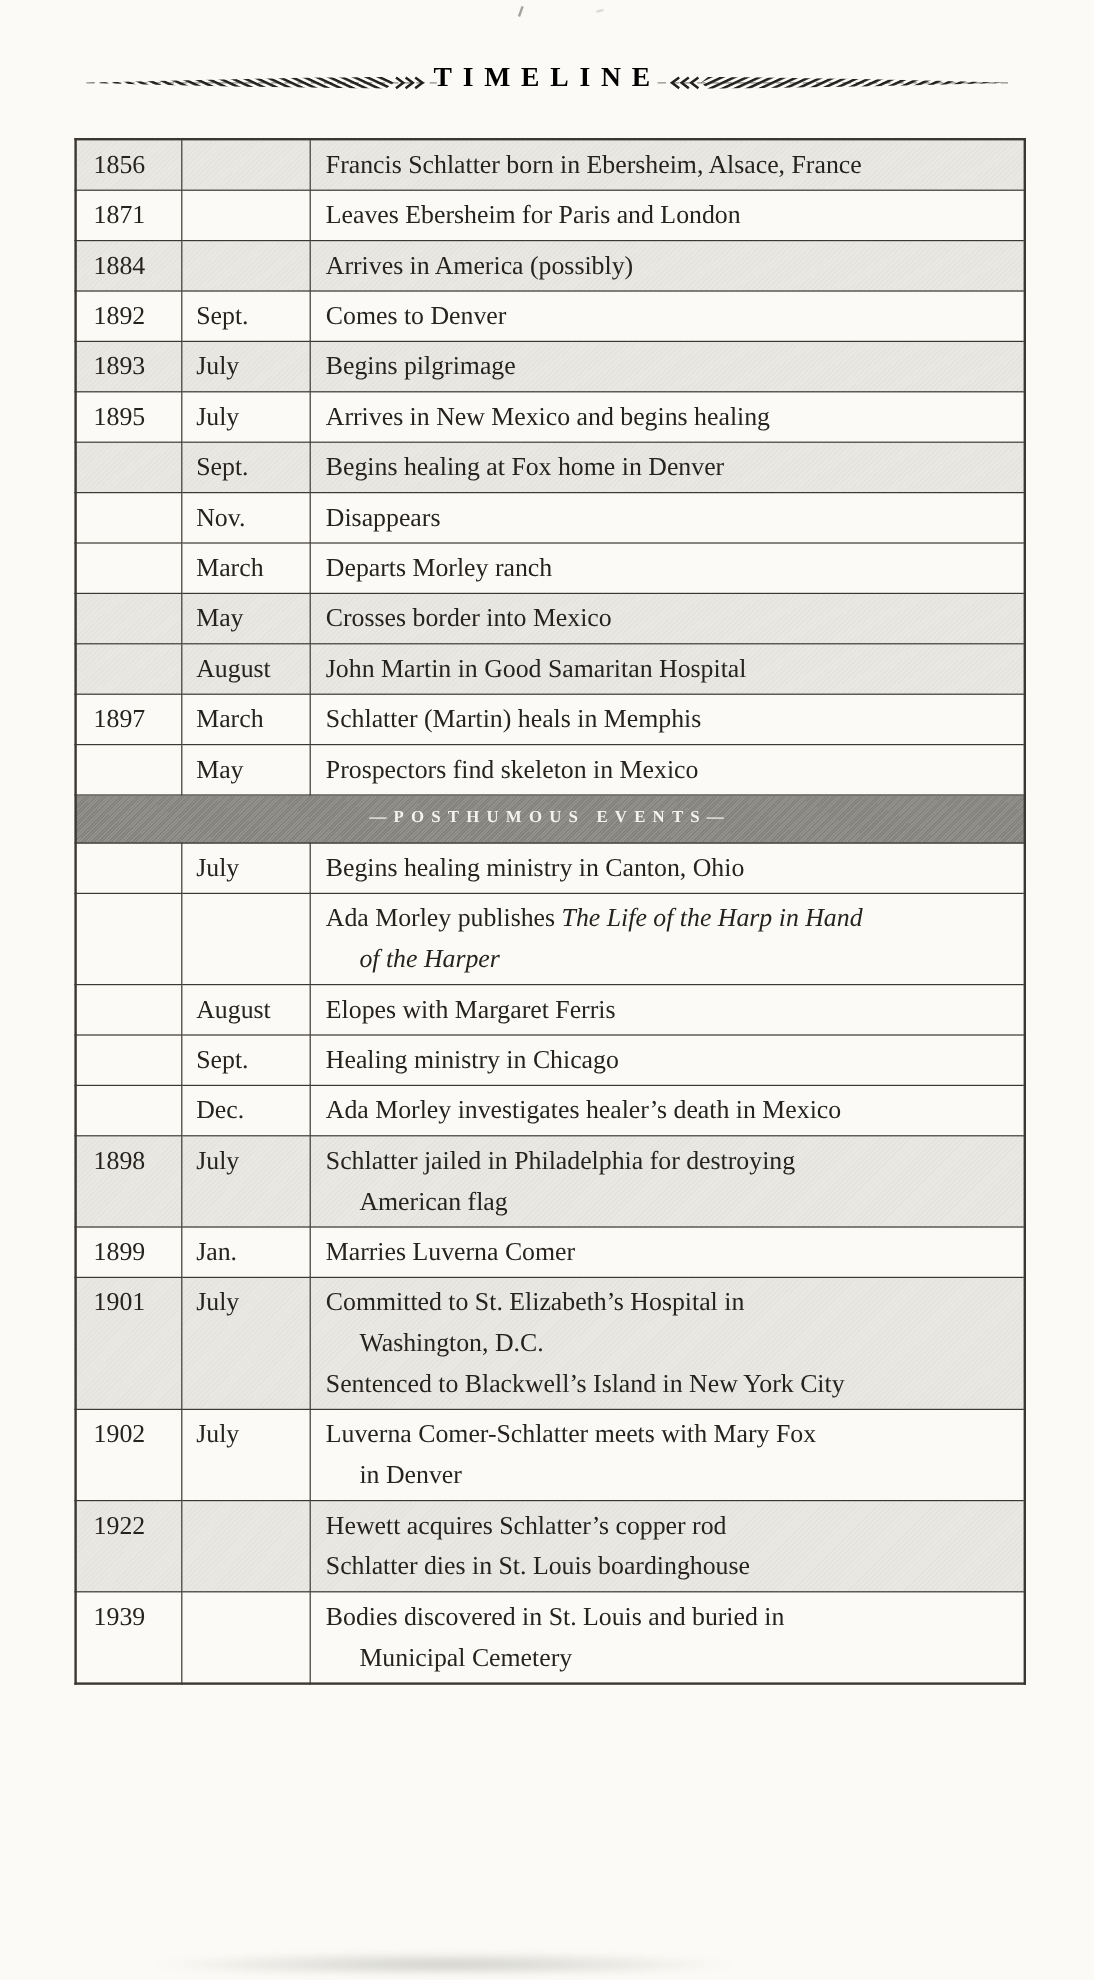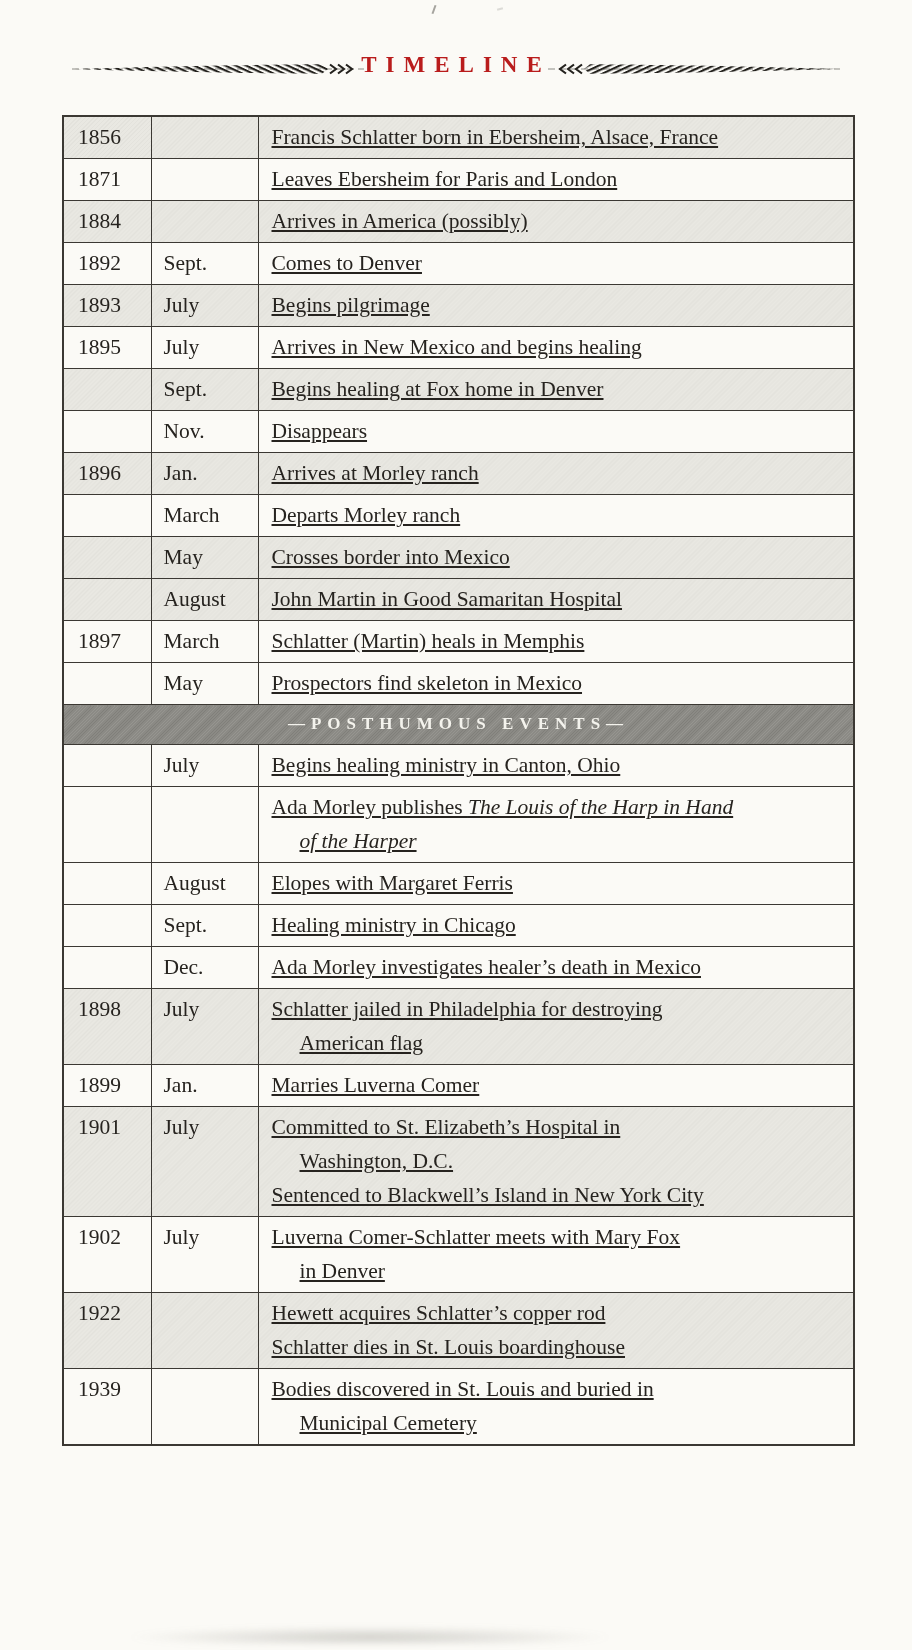--- a/index.html
+++ b/index.html
@@ -7,55 +7,55 @@
     position:relative; width:912px; height:1650px; overflow:hidden;
     background: var(--page-bg, #fbfaf6);
     font-family:"Liberation Serif","DejaVu Serif",serif;
     color: var(--text, #26231f);
   }
   
   .header { position:absolute; top:48px; left:0; width:912px; height:40px; }
   .title {
     margin:0; position:absolute; top:4px; left:0; width:100%;
     text-align:center; font-size:23px; font-weight:600;
-    letter-spacing:9px; color:#b91c1c; white-space:nowrap;
+    letter-spacing:9px; color:#000000; white-space:nowrap;
   }
   .rope { position:absolute; top:12px; height:18px; }
   .rope-left  { left:70px;  width:296px; }
   .rope-right { left:546px; width:296px; }
   
   .timeline-table {
     position:absolute; left:62px; top:115px; width:791px;
     border-collapse:collapse; table-layout:fixed;
     font-size:21.5px;
     border:2px solid var(--border, #3b3833);
   }
   .timeline-table td {
     border:1.4px solid var(--border, #3b3833);
     vertical-align:top;
     padding:3px 0 4px 0;
     line-height:34px;
   }
   td.col-year  { padding-left:14px; font-feature-settings:"onum" 1; }
   td.col-month { padding-left:12px; }
-  td.col-event { padding-left:13px; padding-right:8px;text-decoration:underline; }
+  td.col-event { padding-left:13px; padding-right:8px; }
   tr.shaded td {
     background-color: var(--shaded-row, #e9e8e2);
     background-image: repeating-linear-gradient(135deg,
       rgba(0,0,0,0.028) 0 1px, rgba(0,0,0,0) 1px 3px);
   }
   .line { white-space:nowrap; }
   .line.indent { padding-left:28px; }
   .line em { font-style:italic; }
   td.banner {
     background-color: var(--banner-bg, #8e8d88);
     background-image: repeating-linear-gradient(135deg,
       rgba(255,255,255,0.07) 0 1px, rgba(0,0,0,0.10) 1px 2px);
     color: var(--banner-text, #f4f3ed);
-    text-align:center; font-size:17px; font-weight:600;
+    text-align:center; font-size:14px; font-weight:600;
     letter-spacing:6px; line-height:24px;
     padding:7px 0 8px 0; white-space:nowrap;
   }
   
   .page-shadow-bottom {
     position:absolute; left:130px; top:1627px; width:480px; height:17px;
     background: radial-gradient(ellipse at 50% 60%,
       rgba(110,108,100,0.30), rgba(110,108,100,0) 72%);
     filter: blur(3px);
   }
@@ -150,27 +150,20 @@
             <div class="line"><span>Begins healing at Fox home in Denver</span></div>
           </td>
         </tr>
         <tr>
           <td class="col-year"></td>
           <td class="col-month">Nov.</td>
           <td class="col-event">
             <div class="line"><span>Disappears</span></div>
           </td>
         </tr>
-        <tr class="shaded">
-          <td class="col-year">1896</td>
-          <td class="col-month">Jan.</td>
-          <td class="col-event">
-            <div class="line"><span>Arrives at Morley ranch</span></div>
-          </td>
-        </tr>
         <tr>
           <td class="col-year"></td>
           <td class="col-month">March</td>
           <td class="col-event">
             <div class="line"><span>Departs Morley ranch</span></div>
           </td>
         </tr>
         <tr class="shaded">
           <td class="col-year"></td>
           <td class="col-month">May</td>
@@ -206,21 +199,21 @@
           <td class="col-year"></td>
           <td class="col-month">July</td>
           <td class="col-event">
             <div class="line"><span>Begins healing ministry in Canton, Ohio</span></div>
           </td>
         </tr>
         <tr>
           <td class="col-year"></td>
           <td class="col-month"></td>
           <td class="col-event">
-            <div class="line"><span>Ada Morley publishes </span><em>The Louis of the Harp in Hand</em></div>
+            <div class="line"><span>Ada Morley publishes </span><em>The Life of the Harp in Hand</em></div>
             <div class="line indent"><em>of the Harper</em></div>
           </td>
         </tr>
         <tr>
           <td class="col-year"></td>
           <td class="col-month">August</td>
           <td class="col-event">
             <div class="line"><span>Elopes with Margaret Ferris</span></div>
           </td>
         </tr>

